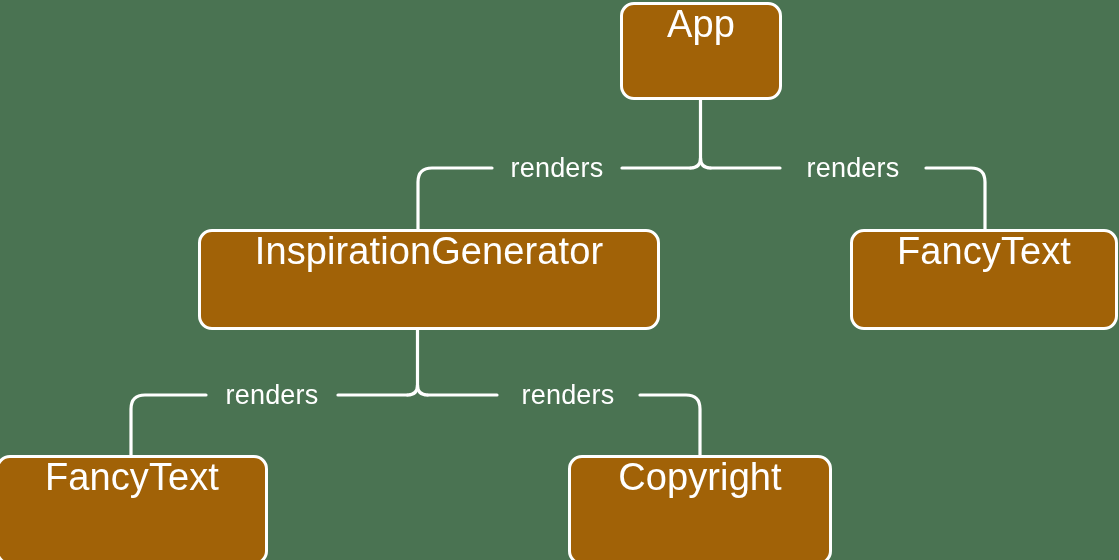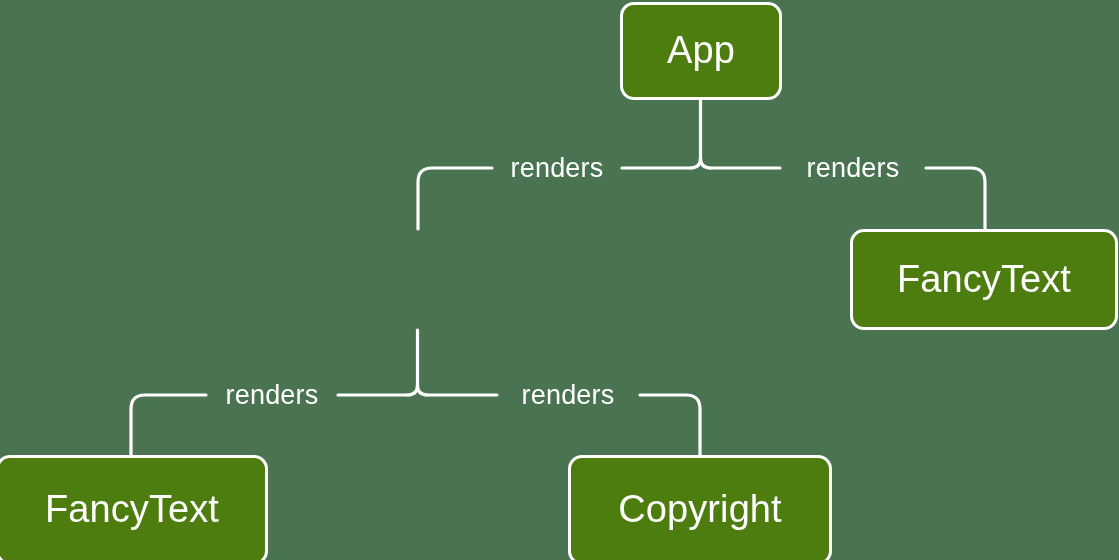--- a/index.html
+++ b/index.html
@@ -22,25 +22,24 @@
   #wires {
     position: absolute;
     left: 0;
     top: 0;
     width: 1119px;
     height: 560px;
   }
   .node {
     position: absolute;
     box-sizing: border-box;
-    background: #4d7c0f;
+    background: #a16207;
     border: 3px solid #ffffff;
     border-radius: 14px;
     display: flex;
-    align-items: center;
     justify-content: center;
     color: #ffffff;
     font-size: 38px;
     font-weight: 400;
     letter-spacing: 0.1px;
     white-space: nowrap;
     z-index: 2;
   }
   .node-label {
     display: block;
@@ -91,20 +90,23 @@
       <path d="M427.5 395 L497 395"></path>
 
       <path d="M640 395 L686 395 Q700 395 700 409 L700 455"></path>
     </g>
   </svg>
 
   <div class="node" style="left:620px; top:2px; width:162px; height:98px;">
     <span class="node-label">App</span>
   </div>
 
+  <div class="node" style="left:198px; top:229px; width:462px; height:101px;">
+    <span class="node-label">InspirationGenerator</span>
+  </div>
 
   <div class="node" style="left:850px; top:229px; width:268px; height:101px;">
     <span class="node-label">FancyText</span>
   </div>
 
   <div class="node" style="left:-4px; top:455px; width:272px; height:110px;">
     <span class="node-label">FancyText</span>
   </div>
 
   <div class="node" style="left:568px; top:455px; width:264px; height:110px;">

